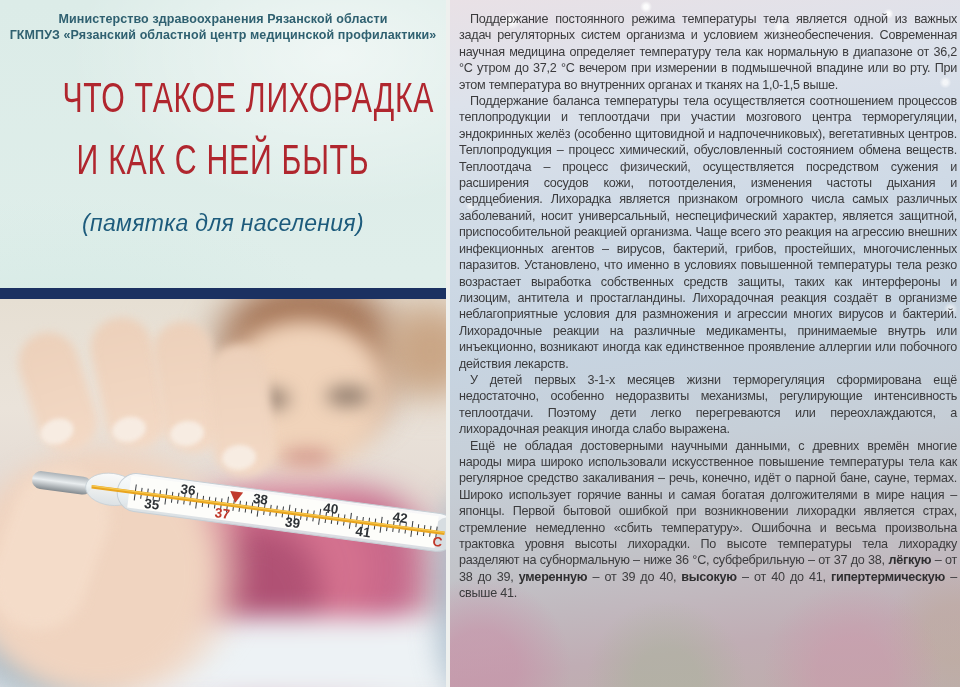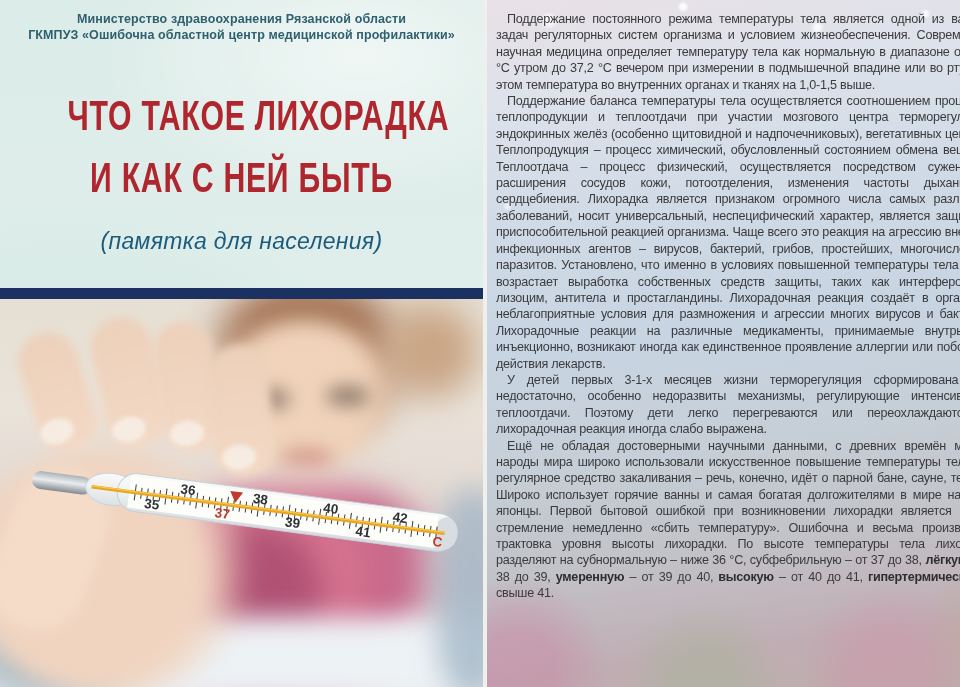--- a/index.html
+++ b/index.html
@@ -1,28 +1,28 @@
 <!DOCTYPE html>
 <html lang="ru"><head>
 <meta charset="utf-8">
 <style>
   html,body{margin:0;padding:0;background:#888;}
   .page{position:relative;width:960px;height:687px;margin:0 auto;display:flex;
         font-family:"Liberation Sans",sans-serif;overflow:hidden;background:#fff;}
 
   
-  .left-panel{position:relative;width:483px;height:687px;flex:none;overflow:hidden;
+  .left-panel{position:relative;width:446px;height:687px;flex:none;overflow:hidden;
     background:
       radial-gradient(ellipse 380px 220px at 75% 8%, rgba(255,255,255,.55), rgba(255,255,255,0) 70%),
       radial-gradient(ellipse 420px 260px at 15% 55%, rgba(208,232,226,.8), rgba(208,232,226,0) 70%),
       radial-gradient(ellipse 300px 200px at 90% 70%, rgba(198,226,222,.7), rgba(198,226,222,0) 70%),
       linear-gradient(180deg,#dcece8 0%,#dfeeea 40%,#d8e9e5 100%);}
   .org-block{padding-top:11px;text-align:center;color:#2f6070;font-size:12.5px;
              font-weight:bold;line-height:16px;letter-spacing:.1px;}
-  .main-title{margin-top:42px;text-align:center;color:#b0262e;font-weight:bold;
+  .main-title{margin-top:24px;text-align:center;color:#b0262e;font-weight:normal;
               font-size:42px;line-height:62px;white-space:nowrap;}
   .title-line{display:block;transform:scaleX(.72);transform-origin:50% 50%;letter-spacing:1px;}
   .subtitle{margin-top:19px;text-align:center;color:#1d5b7c;font-style:italic;
             font-size:23px;letter-spacing:.3px;}
   .navy-bar{position:absolute;top:288px;left:0;width:100%;height:11px;background:#1b3161;}
 
   
   .photo{position:absolute;top:299px;left:0;width:100%;height:388px;overflow:hidden;
     background:linear-gradient(180deg,#e6dfd3 0%,#eae3da 28%,#e4dad3 52%,#decfce 72%,#e3dbdd 100%);}
   .photo div{position:absolute;}
@@ -89,21 +89,21 @@
   .body-text b{color:#2e2e30;}
 </style>
 </head>
 <body>
 
 <div class="page">
 
   <div class="left-panel">
     <div class="org-block">
       <div>Министерство здравоохранения Рязанской области</div>
-      <div>ГКМПУЗ «Ошибочна областной центр медицинской профилактики»</div>
+      <div>ГКМПУЗ «Рязанский областной центр медицинской профилактики»</div>
     </div>
     <div class="main-title">
       <span class="title-line">ЧТО ТАКОЕ ЛИХОРАДКА</span>
       <span class="title-line">И КАК С НЕЙ БЫТЬ</span>
     </div>
     <div class="subtitle">(памятка для населения)</div>
     <div class="navy-bar"></div>
 
     <div class="photo">
       <div class="hair"></div>

